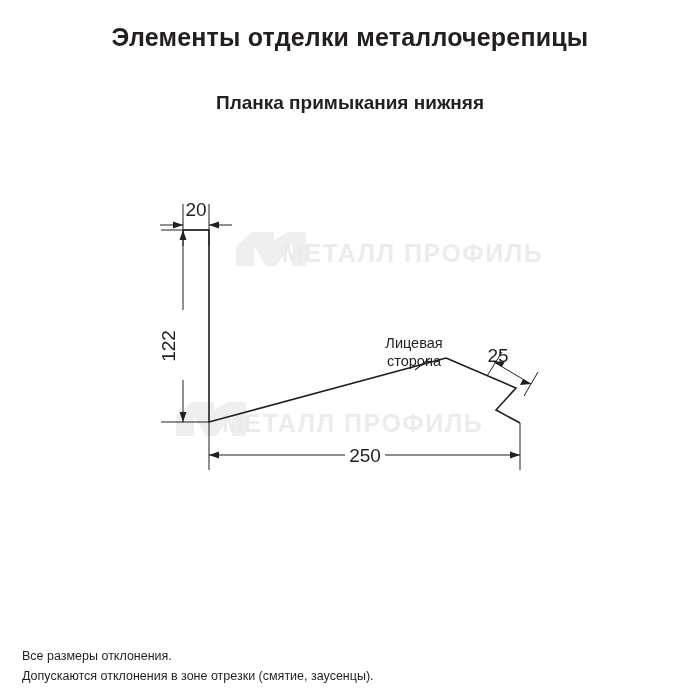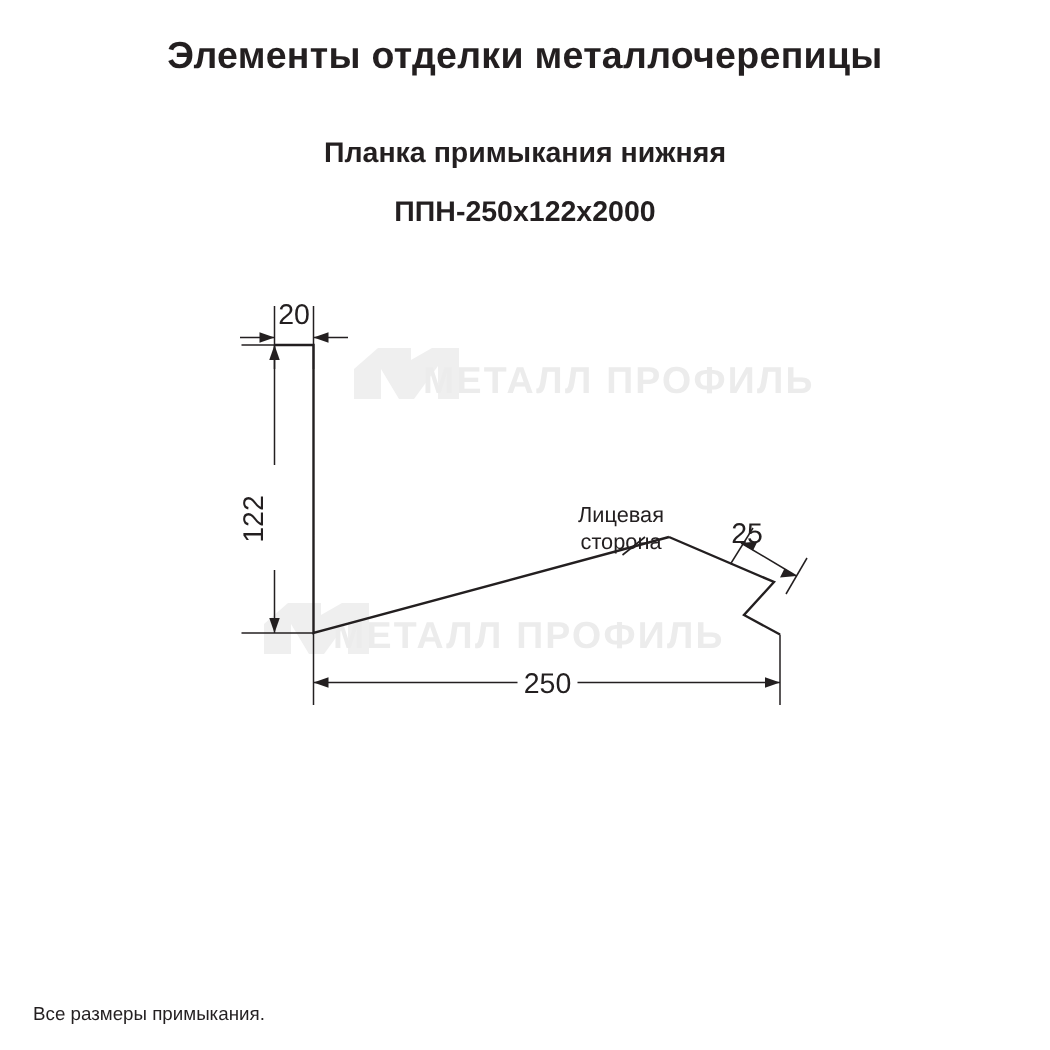--- a/index.html
+++ b/index.html
@@ -111,21 +111,20 @@
   }
 </style>
 </head>
 <body>
 
 <div class="page">
 
   <div class="title-block">
     <div class="main-title">Элементы отделки металлочерепицы</div>
     <div class="sub-title">Планка примыкания нижняя</div>
-    <div class="sub-title2">ППН-250х122х2000</div>
   </div>
 
   <div class="drawing">
     <svg width="700" height="380" viewBox="0 0 700 380">
 
       <g opacity="1">
         <path class="wm" d="M236 76 l16 -14 l22 0 l0 8 l14 -8 l18 0 l0 34 l-14 0 l0 -22 l-16 22 l-10 0 l-12 -20 l0 20 l-18 0 z"></path>
         <text class="wm-text" x="282" y="92">МЕТАЛЛ ПРОФИЛЬ</text>
       </g>
       <g opacity="1">
@@ -180,16 +179,17 @@
       <g>
         <line class="thin" x1="415" y1="200" x2="430" y2="188"></line>
         <text class="label-text" x="414" y="178" text-anchor="middle">Лицевая</text>
         <text class="label-text" x="414" y="196" text-anchor="middle">сторона</text>
       </g>
 
     </svg>
   </div>
 
   <div class="footer">
-    <div>Все размеры примыкания.</div>
+    <div>Все размеры отклонения.</div>
+    <div>Допускаются отклонения в зоне отрезки (смятие, заусенцы).</div>
   </div>
 
 </div>
 
 </body></html>

